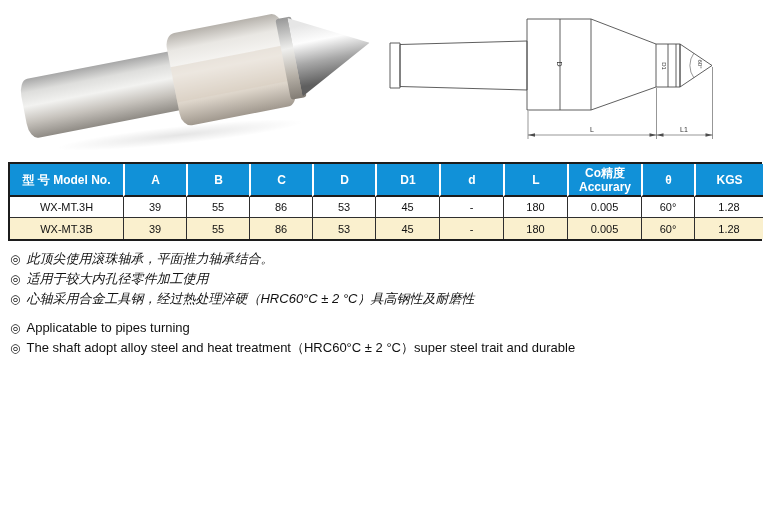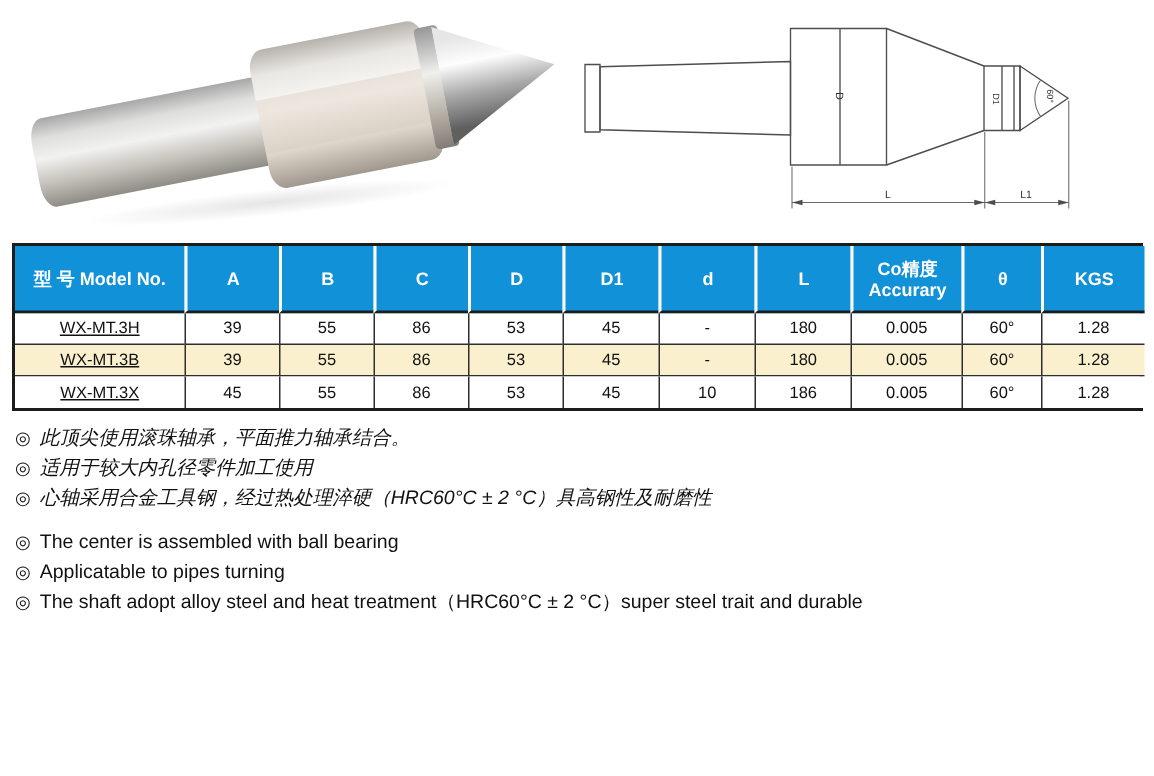--- a/index.html
+++ b/index.html
@@ -64,34 +64,34 @@
     width: 754px;
   }
   table.spec {
     border-collapse: separate; border-spacing: 0;
     width: 100%; table-layout: fixed;
     text-align: center;
   }
   table.spec th {
     background: #1191d8; color: #ffffff;
     font-size: 12px; font-weight: bold;
-    height: 45px; padding: 1px 0;
+    height: 33px; padding: 1px 0;
     border-left: 2px solid #ffffff;
     border-bottom: 2px solid #1c1c1c;
     line-height: 14px;
   }
   table.spec th:first-child { border-left: none; }
   table.spec th .th-line { display: block; }
   table.spec td {
     font-size: 11px; height: 21px; padding: 0;
     border-left: 1px solid #2e2e2e;
     border-bottom: 1px solid #2e2e2e;
     background: #ffffff;
   }
-  table.spec td:first-child { border-left: none; text-decoration: underline; }
+  table.spec td:first-child { border-left: none; }
   table.spec tbody tr:last-child td { border-bottom: none; }
   table.spec tbody tr:nth-child(even) td { background: #faf0ce; }
 
   
   .notes { margin: 8px 0 0 10px; }
   .notes-cn { margin-bottom: 9px; }
   .note-line { font-size: 13px; line-height: 19px; white-space: nowrap; }
   .notes-cn .note-line { line-height: 19px; font-style: italic; }
   .note-line .bullet { margin-right: 6px; font-size: 12px; }
 </style>
@@ -202,41 +202,27 @@
           <td>55</td>
           <td>86</td>
           <td>53</td>
           <td>45</td>
           <td>-</td>
           <td>180</td>
           <td>0.005</td>
           <td>60°</td>
           <td>1.28</td>
         </tr>
-        <tr>
-          <td>WX-MT.3X</td>
-          <td>45</td>
-          <td>55</td>
-          <td>86</td>
-          <td>53</td>
-          <td>45</td>
-          <td>10</td>
-          <td>186</td>
-          <td>0.005</td>
-          <td>60°</td>
-          <td>1.28</td>
-        </tr>
       </tbody>
   </table>
 </div>
 
 <div class="notes">
   <div class="notes-cn">
       <div class="note-line"><span class="bullet">◎</span><span>此顶尖使用滚珠轴承，平面推力轴承结合。</span></div>
       <div class="note-line"><span class="bullet">◎</span><span>适用于较大内孔径零件加工使用</span></div>
       <div class="note-line"><span class="bullet">◎</span><span>心轴采用合金工具钢，经过热处理淬硬（HRC60°C ± 2 °C）具高钢性及耐磨性</span></div>
     </div>
   <div class="notes-en">
-      <div class="note-line"><span class="bullet">◎</span><span>The center is assembled with ball bearing</span></div>
       <div class="note-line"><span class="bullet">◎</span><span>Applicatable to pipes turning</span></div>
       <div class="note-line"><span class="bullet">◎</span><span>The shaft adopt alloy steel and heat treatment（HRC60°C ± 2 °C）super steel trait and durable</span></div>
     </div>
 </div>
 
 </body></html>

